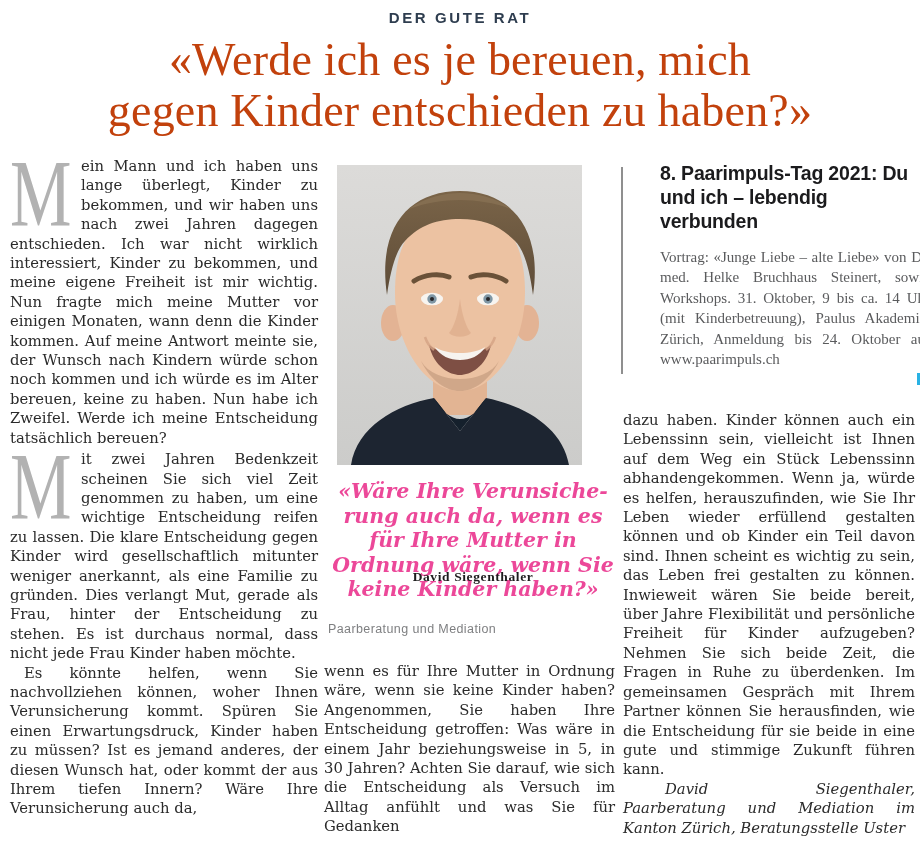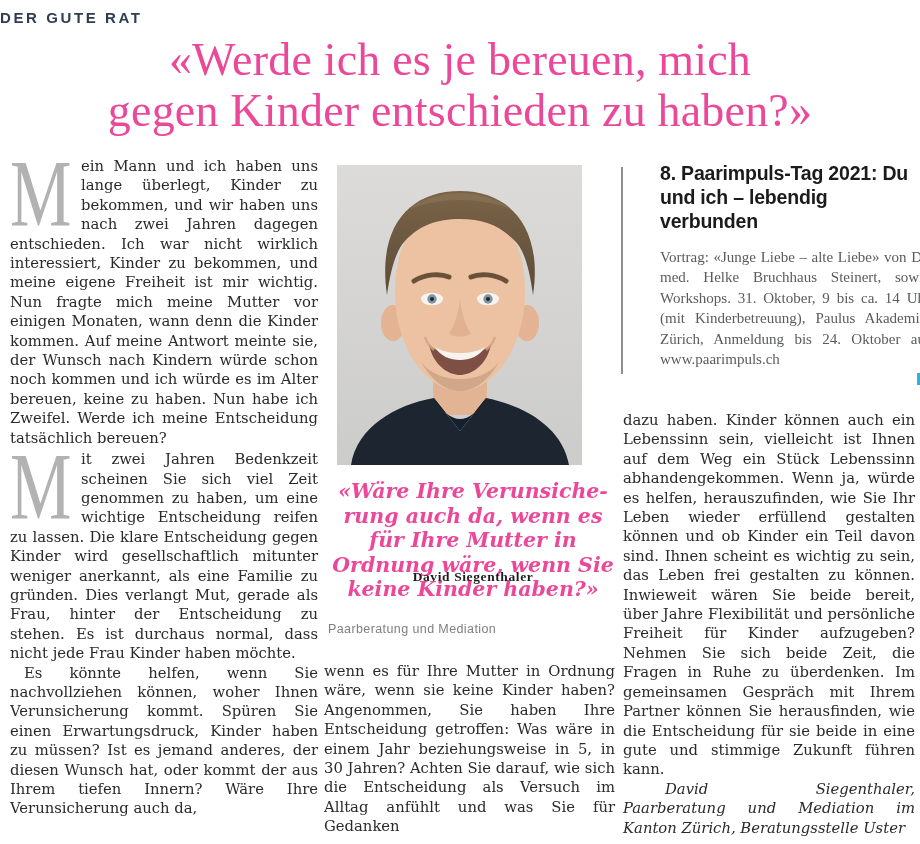--- a/index.html
+++ b/index.html
@@ -6,32 +6,32 @@
   .page {
     position:relative; width:920px; height:844px; background:#ffffff;
     overflow:hidden;
     font-family:"DejaVu Serif", serif;
     color:#2a2a2a;
   }
   .pre { white-space:pre-line; }
 
   .kicker {
     position:absolute; left:0; top:9; top:9px; width:920px;
-    text-align:left;
+    text-align:center;
     font-family:"Liberation Sans", sans-serif;
     font-weight:bold; font-size:15px; letter-spacing:2.6px;
     color:#2e3d4f;
   }
   .headline {
     position:absolute; left:0; top:34px; width:920px; margin:0;
     text-align:center;
     font-family:"Liberation Serif", serif;
     font-weight:normal; font-size:46px; line-height:51px;
     letter-spacing:0.2px;
-    color:#ec4899;
+    color:#c2410c;
   }
 
   .col { position:absolute; text-align:justify; font-size:14.8px; line-height:19.4px; hyphens:auto; }
   .col p { margin:0; }
   .col1 { left:10px;  top:156px; width:308px; }
   .col2 { left:324px; top:661px; width:291px; }
   .col3 { left:623px; top:410px; width:292px; }
 
   .dropcap {
     float:left; width:64px; height:76px;

